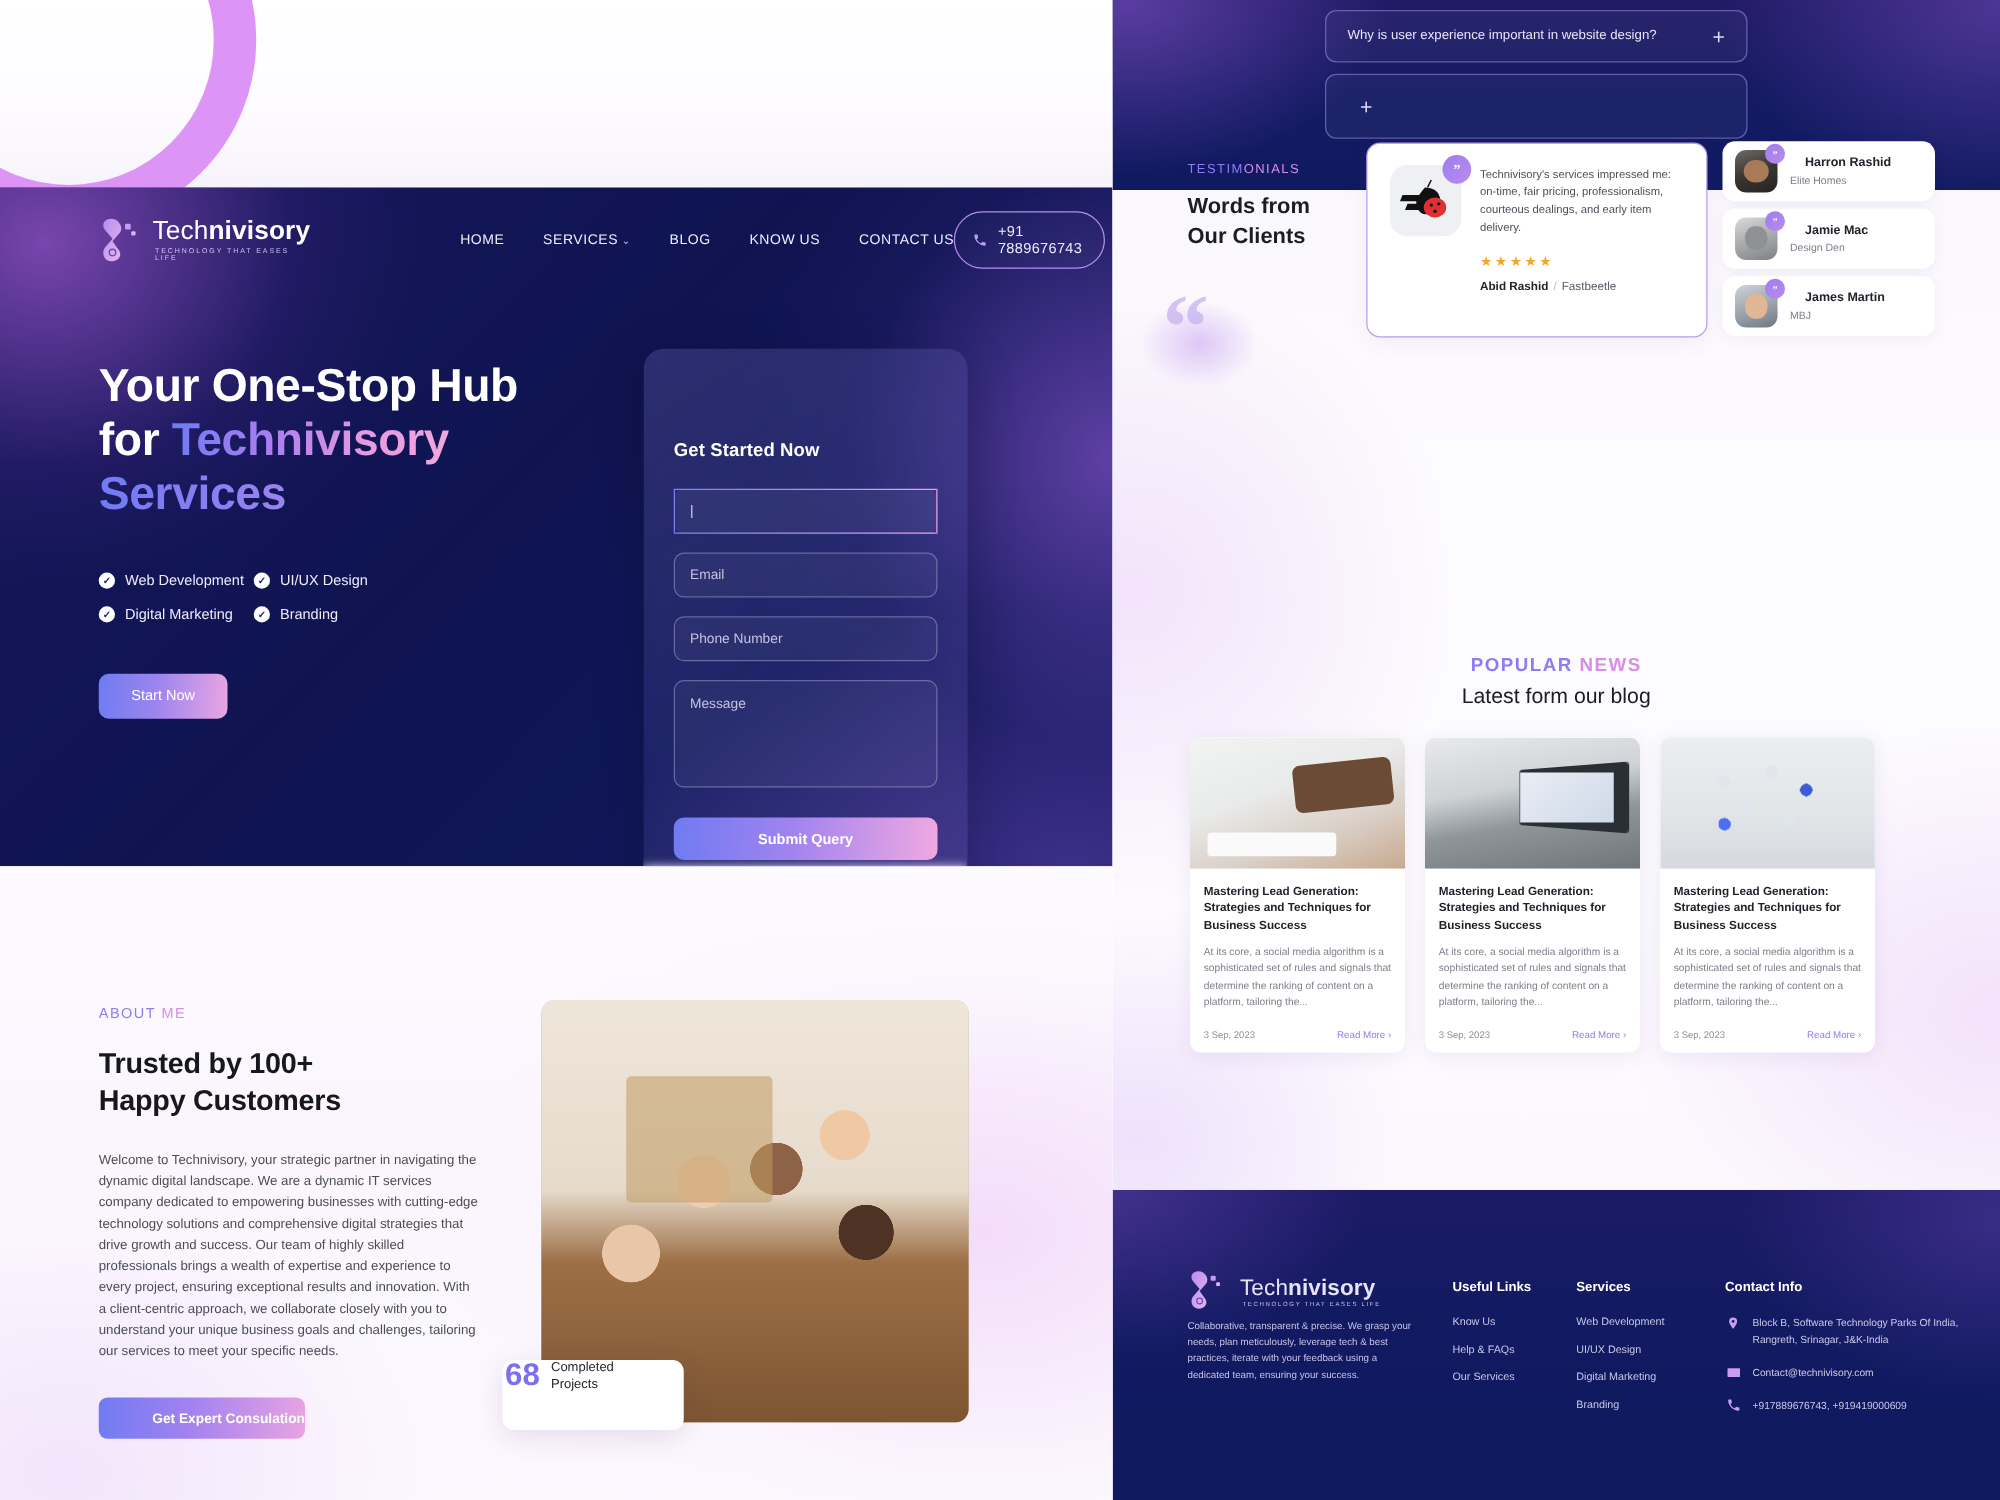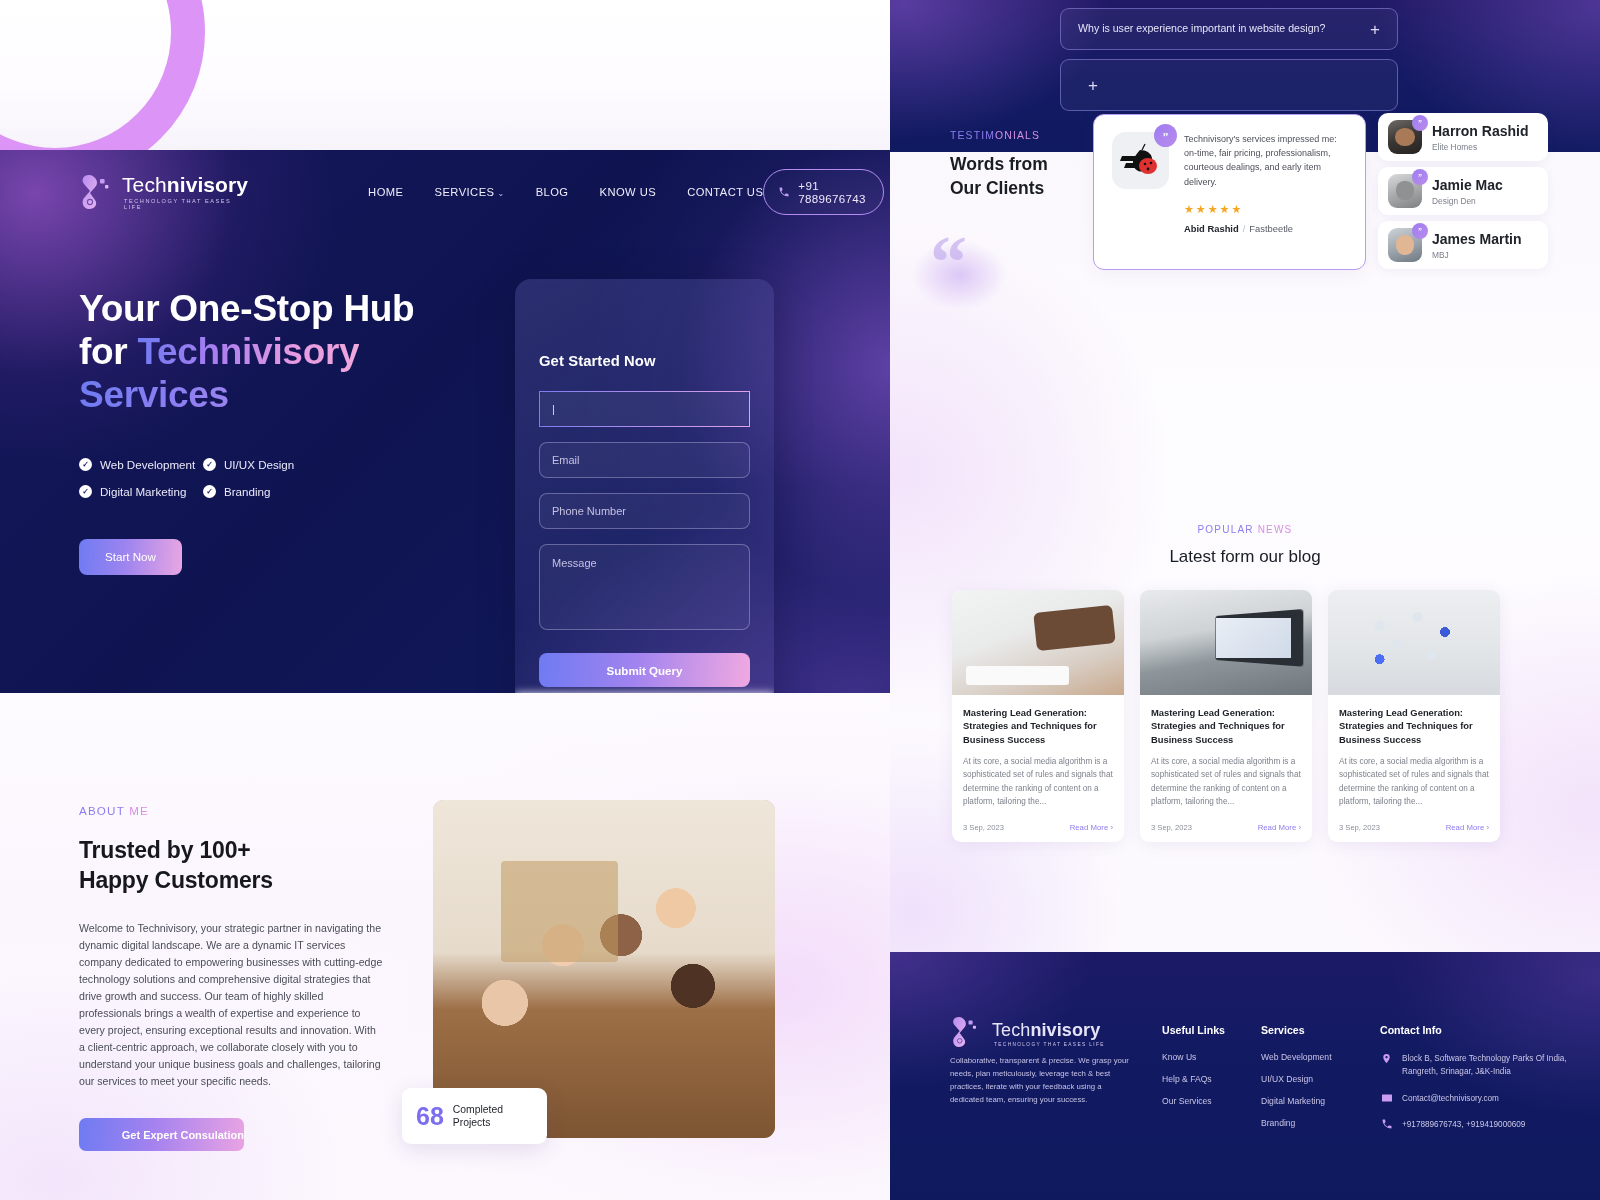--- a/index.html
+++ b/index.html
@@ -119,21 +119,21 @@
     background: linear-gradient(95deg,#6f7bf2 0%, #a482ef 45%, #e9a3e3 100%);
     color:#fff; font-size:11px; font-weight:600; font-family:inherit;text-align:right;
   }
   .about-photo {
     position:absolute; left:433px; top:107px; width:342px; height:338px; border-radius:11px;
     overflow:hidden; background:#c9b9a6;
   }
   .badge-projects {
     position:absolute; left:402px; top:1088px; width:145px; height:56px; border-radius:9px;
     background:#fff; box-shadow: 0 6px 22px rgba(80,40,120,0.13);
-    display:flex; align-items:center; gap:9px; padding:0 14px;
+    display:flex; align-items:flex-start; gap:9px; padding:0 2px;
   }
   .badge-num { font-size:25px; font-weight:700; color:#7b6ef0; line-height:1; }
   .badge-lbl { font-size:10.4px; line-height:1.28; color:#23262e; font-weight:500; }
 
   
   .col-right { width:710px; height:1200px; position:relative; overflow:hidden; }
 
   .faq-band {
     position:absolute; top:0; left:0; width:710px; height:152px;
     background:
@@ -196,24 +196,24 @@
     background:#fff; border-radius:10px; padding:0 10px; box-shadow:0 2px 10px rgba(90,60,150,0.07);
     cursor:pointer;
   }
   .av { width:34px; height:34px; border-radius:9px; position:relative; flex:none; overflow:hidden; }
   .av-badge {
     position:absolute; right:-6px; top:-5px; width:16px; height:16px; border-radius:50%;
     background: linear-gradient(140deg,#9e7cf0,#b98cec); color:#fff; font-size:8px; font-weight:700;
     display:flex; align-items:center; justify-content:center; font-family:"Liberation Serif",serif;
   }
   .av-wrap { position:relative; }
-  .au-name { font-size:14px; font-weight:700; color:#20232a; }
+  .au-name { font-size:10px; font-weight:700; color:#20232a;margin-left:12px; }
   .au-role { font-size:8.4px; color:#7b7f89; margin-top:3px; }
 
-  .news-eyebrow { position:absolute; left:0; right:0; top:524px; text-align:center; font-size:10px; letter-spacing:1.2px; font-weight:400; }
+  .news-eyebrow { position:absolute; left:0; right:0; top:524px; text-align:center; font-size:15px; letter-spacing:1.2px; font-weight:700; }
   .news-eyebrow .a { color:#8d7df0; }
   .news-eyebrow .b { color:#d68fe2; }
   h3.news-h { position:absolute; left:0; right:0; top:547px; text-align:center; font-size:17px; font-weight:500; color:#1a1d24; }
 
   .blog-row { position:absolute; left:62px; top:590px; display:flex; gap:16px; }
   .blog-card {
     width:172px; background:#fff; border-radius:9px; overflow:hidden;
     box-shadow:0 3px 16px rgba(100,70,150,0.09); cursor:pointer;
   }
   .blog-img { width:100%; height:105px; position:relative; overflow:hidden; }

